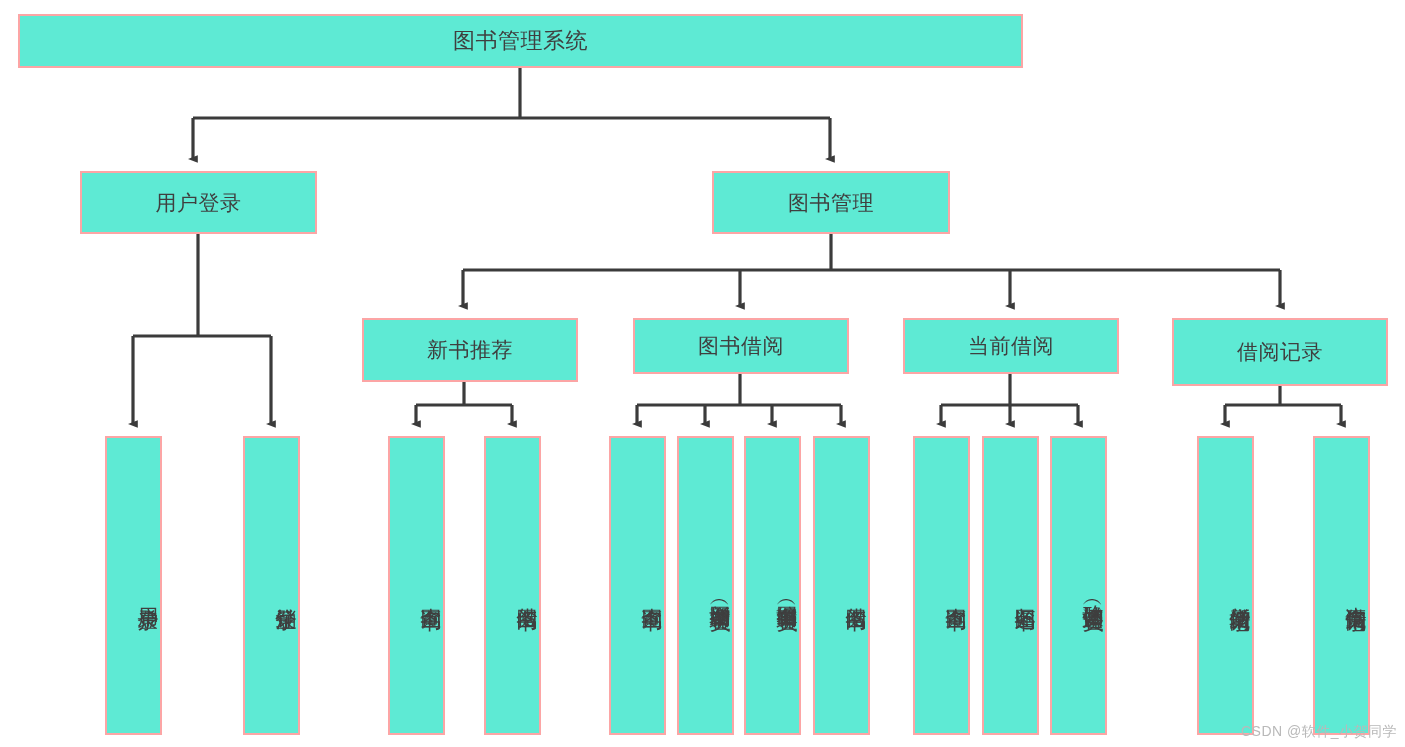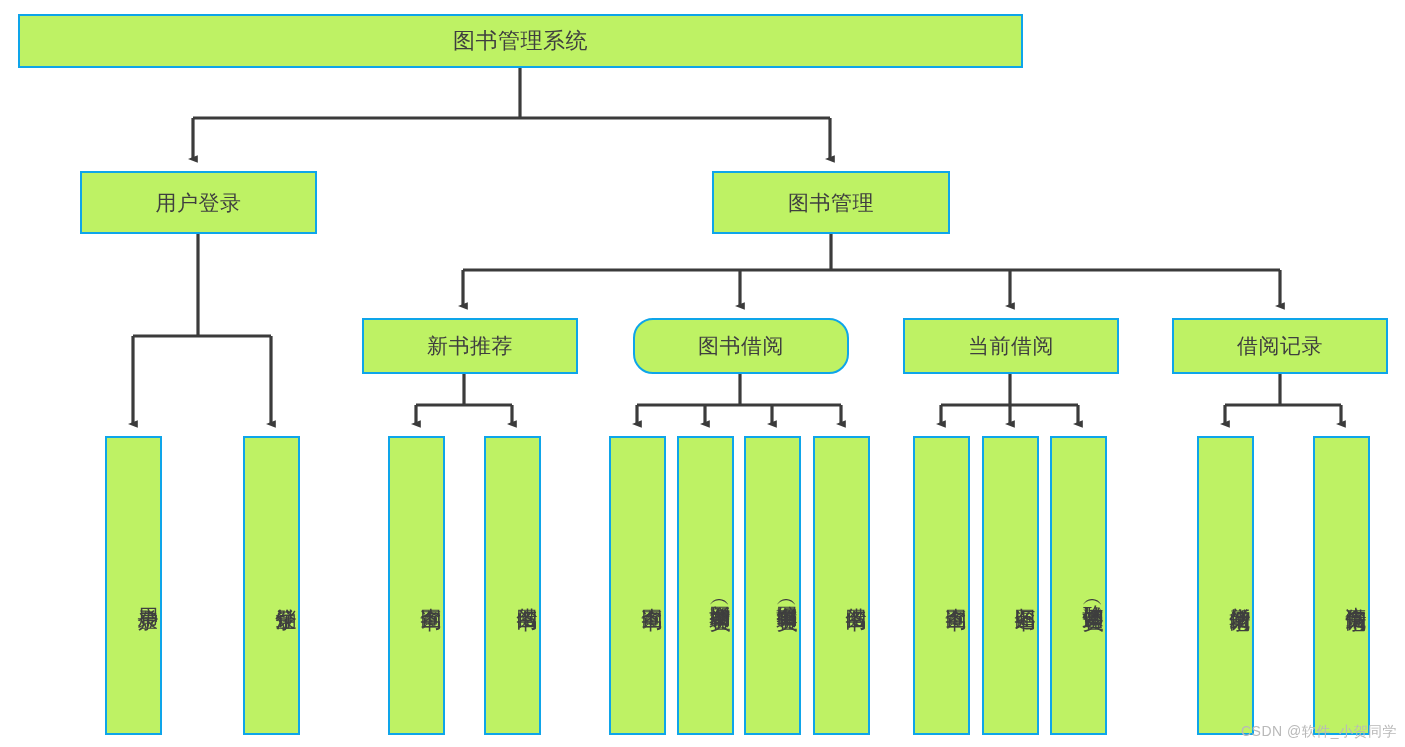--- a/index.html
+++ b/index.html
@@ -21,22 +21,22 @@
   svg.connectors {
     position: absolute;
     top: 0;
     left: 0;
     width: 1405px;
     height: 747px;
   }
   .node {
     position: absolute;
     box-sizing: border-box;
-    background: #bef264;
-    border: 2px solid #0ea5e9;
+    background: #5eead4;
+    border: 2px solid #fca5a5;
     display: flex;
     align-items: center;
     justify-content: center;
     color: #3f3f3f;
     z-index: 2;
   }
   .node.h-node {
     font-size: 21px;
     letter-spacing: 0.5px;
   }
@@ -130,30 +130,30 @@
     <span>图书管理系统</span>
   </div>
 
   <div class="node h-node" style="left:80px; top:171px; width:237px; height:63px;">
     <span>用户登录</span>
   </div>
   <div class="node h-node" style="left:712px; top:171px; width:238px; height:63px;">
     <span>图书管理</span>
   </div>
 
-  <div class="node h-node" style="left:362px; top:318px; width:216px; height:56px;">
+  <div class="node h-node" style="left:362px; top:318px; width:216px; height:64px;">
     <span>新书推荐</span>
   </div>
-  <div class="node h-node" style="left:633px; top:318px; width:216px; height:56px;border-radius:20px;">
+  <div class="node h-node" style="left:633px; top:318px; width:216px; height:56px;">
     <span>图书借阅</span>
   </div>
   <div class="node h-node" style="left:903px; top:318px; width:216px; height:56px;align-items:center;">
     <span>当前借阅</span>
   </div>
-  <div class="node h-node" style="left:1172px; top:318px; width:216px; height:56px;">
+  <div class="node h-node" style="left:1172px; top:318px; width:216px; height:68px;">
     <span>借阅记录</span>
   </div>
 
   <div class="node v-node" style="left:105px; top:436px; width:57px; height:299px;">
     <span class="vlabel">用户登录</span>
   </div>
   <div class="node v-node" style="left:243px; top:436px; width:57px; height:299px;">
     <span class="vlabel">注销登录</span>
   </div>
 

